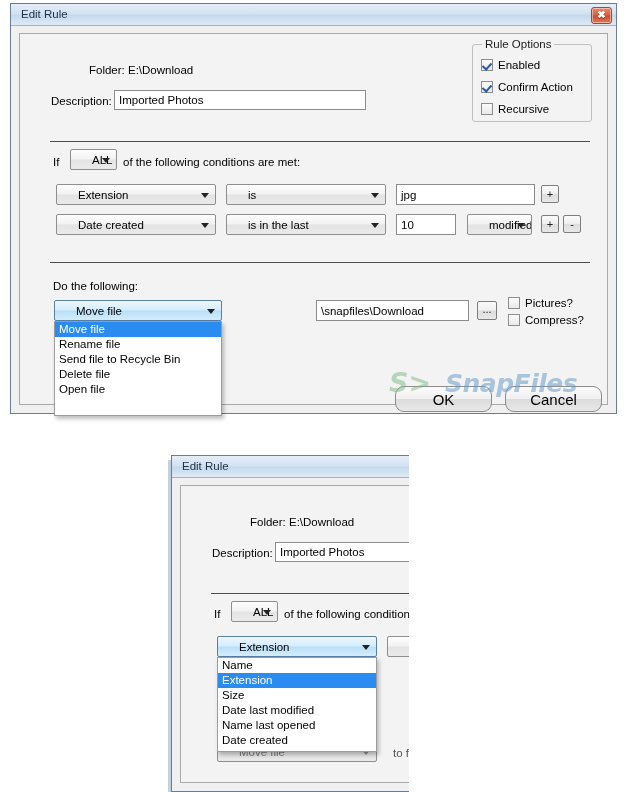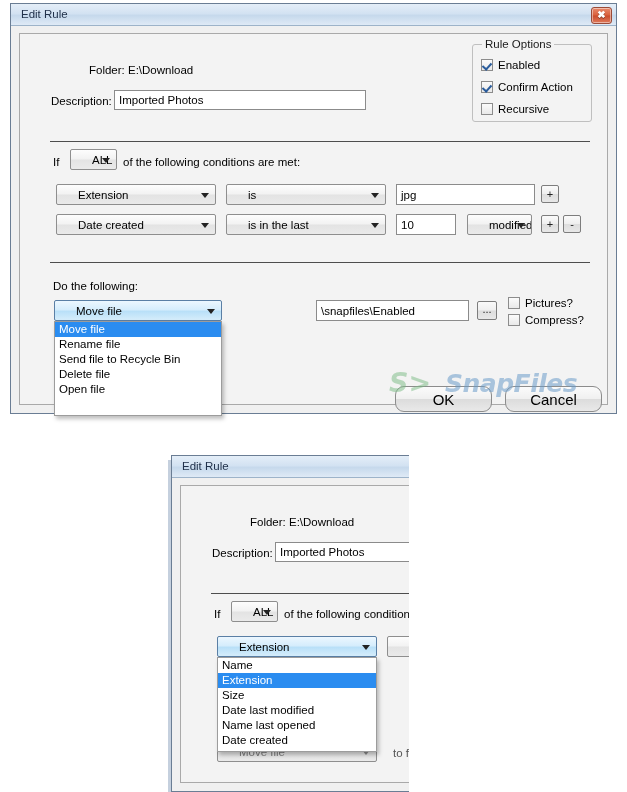--- a/index.html
+++ b/index.html
@@ -319,21 +319,21 @@
     </div>
 
     <div class="dropdown" style="left:34px;top:287px;width:168px;height:95px;">
       <div class="item sel">Move file</div>
       <div class="item">Rename file</div>
       <div class="item">Send file to Recycle Bin</div>
       <div class="item">Delete file</div>
       <div class="item">Open file</div>
     </div>
 
-    <div class="textbox" style="left:296px;top:266px;width:153px;height:21px;">\snapfiles\Enabled</div>
+    <div class="textbox" style="left:296px;top:266px;width:153px;height:21px;">\snapfiles\Download</div>
     <div class="smallbtn" style="left:457px;top:267px;width:20px;height:19px;line-height:15px;">...</div>
 
     <div class="chk" style="left:488px;top:263px;">
       <span class="box"></span>
       <span>Pictures?</span>
     </div>
     <div class="chk" style="left:488px;top:280px;">
       <span class="box"></span>
       <span>Compress?</span>
     </div>

